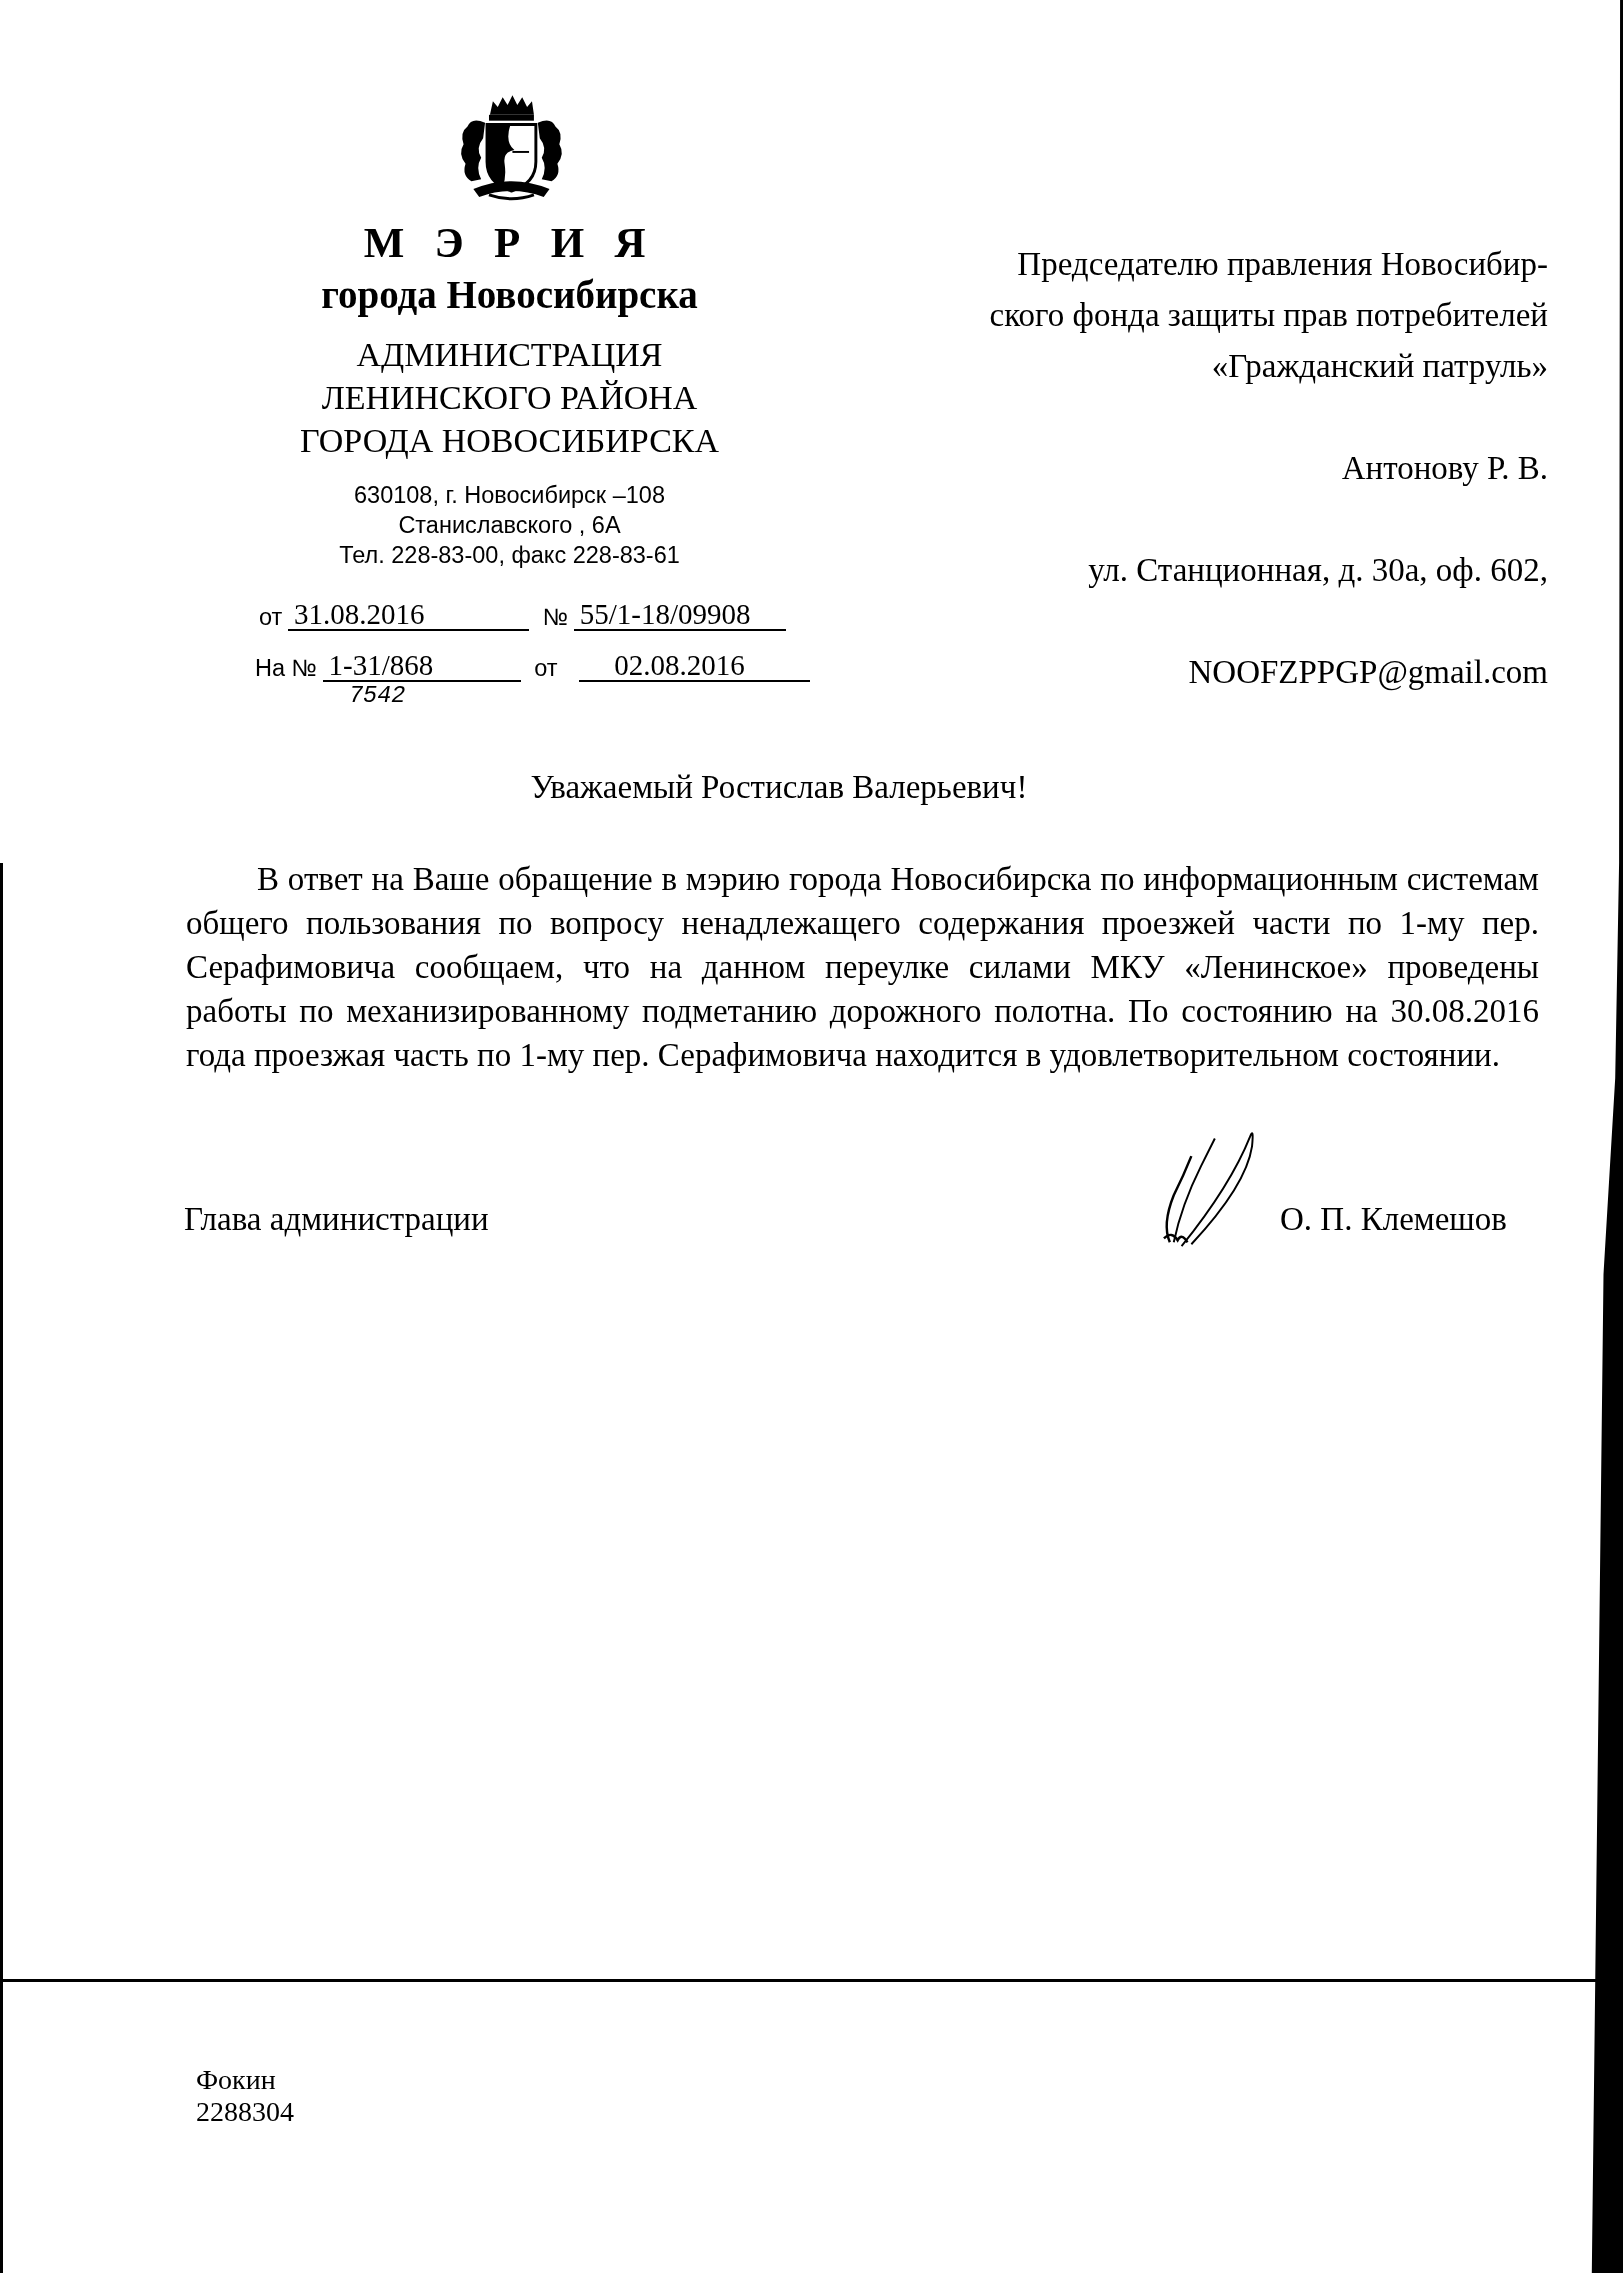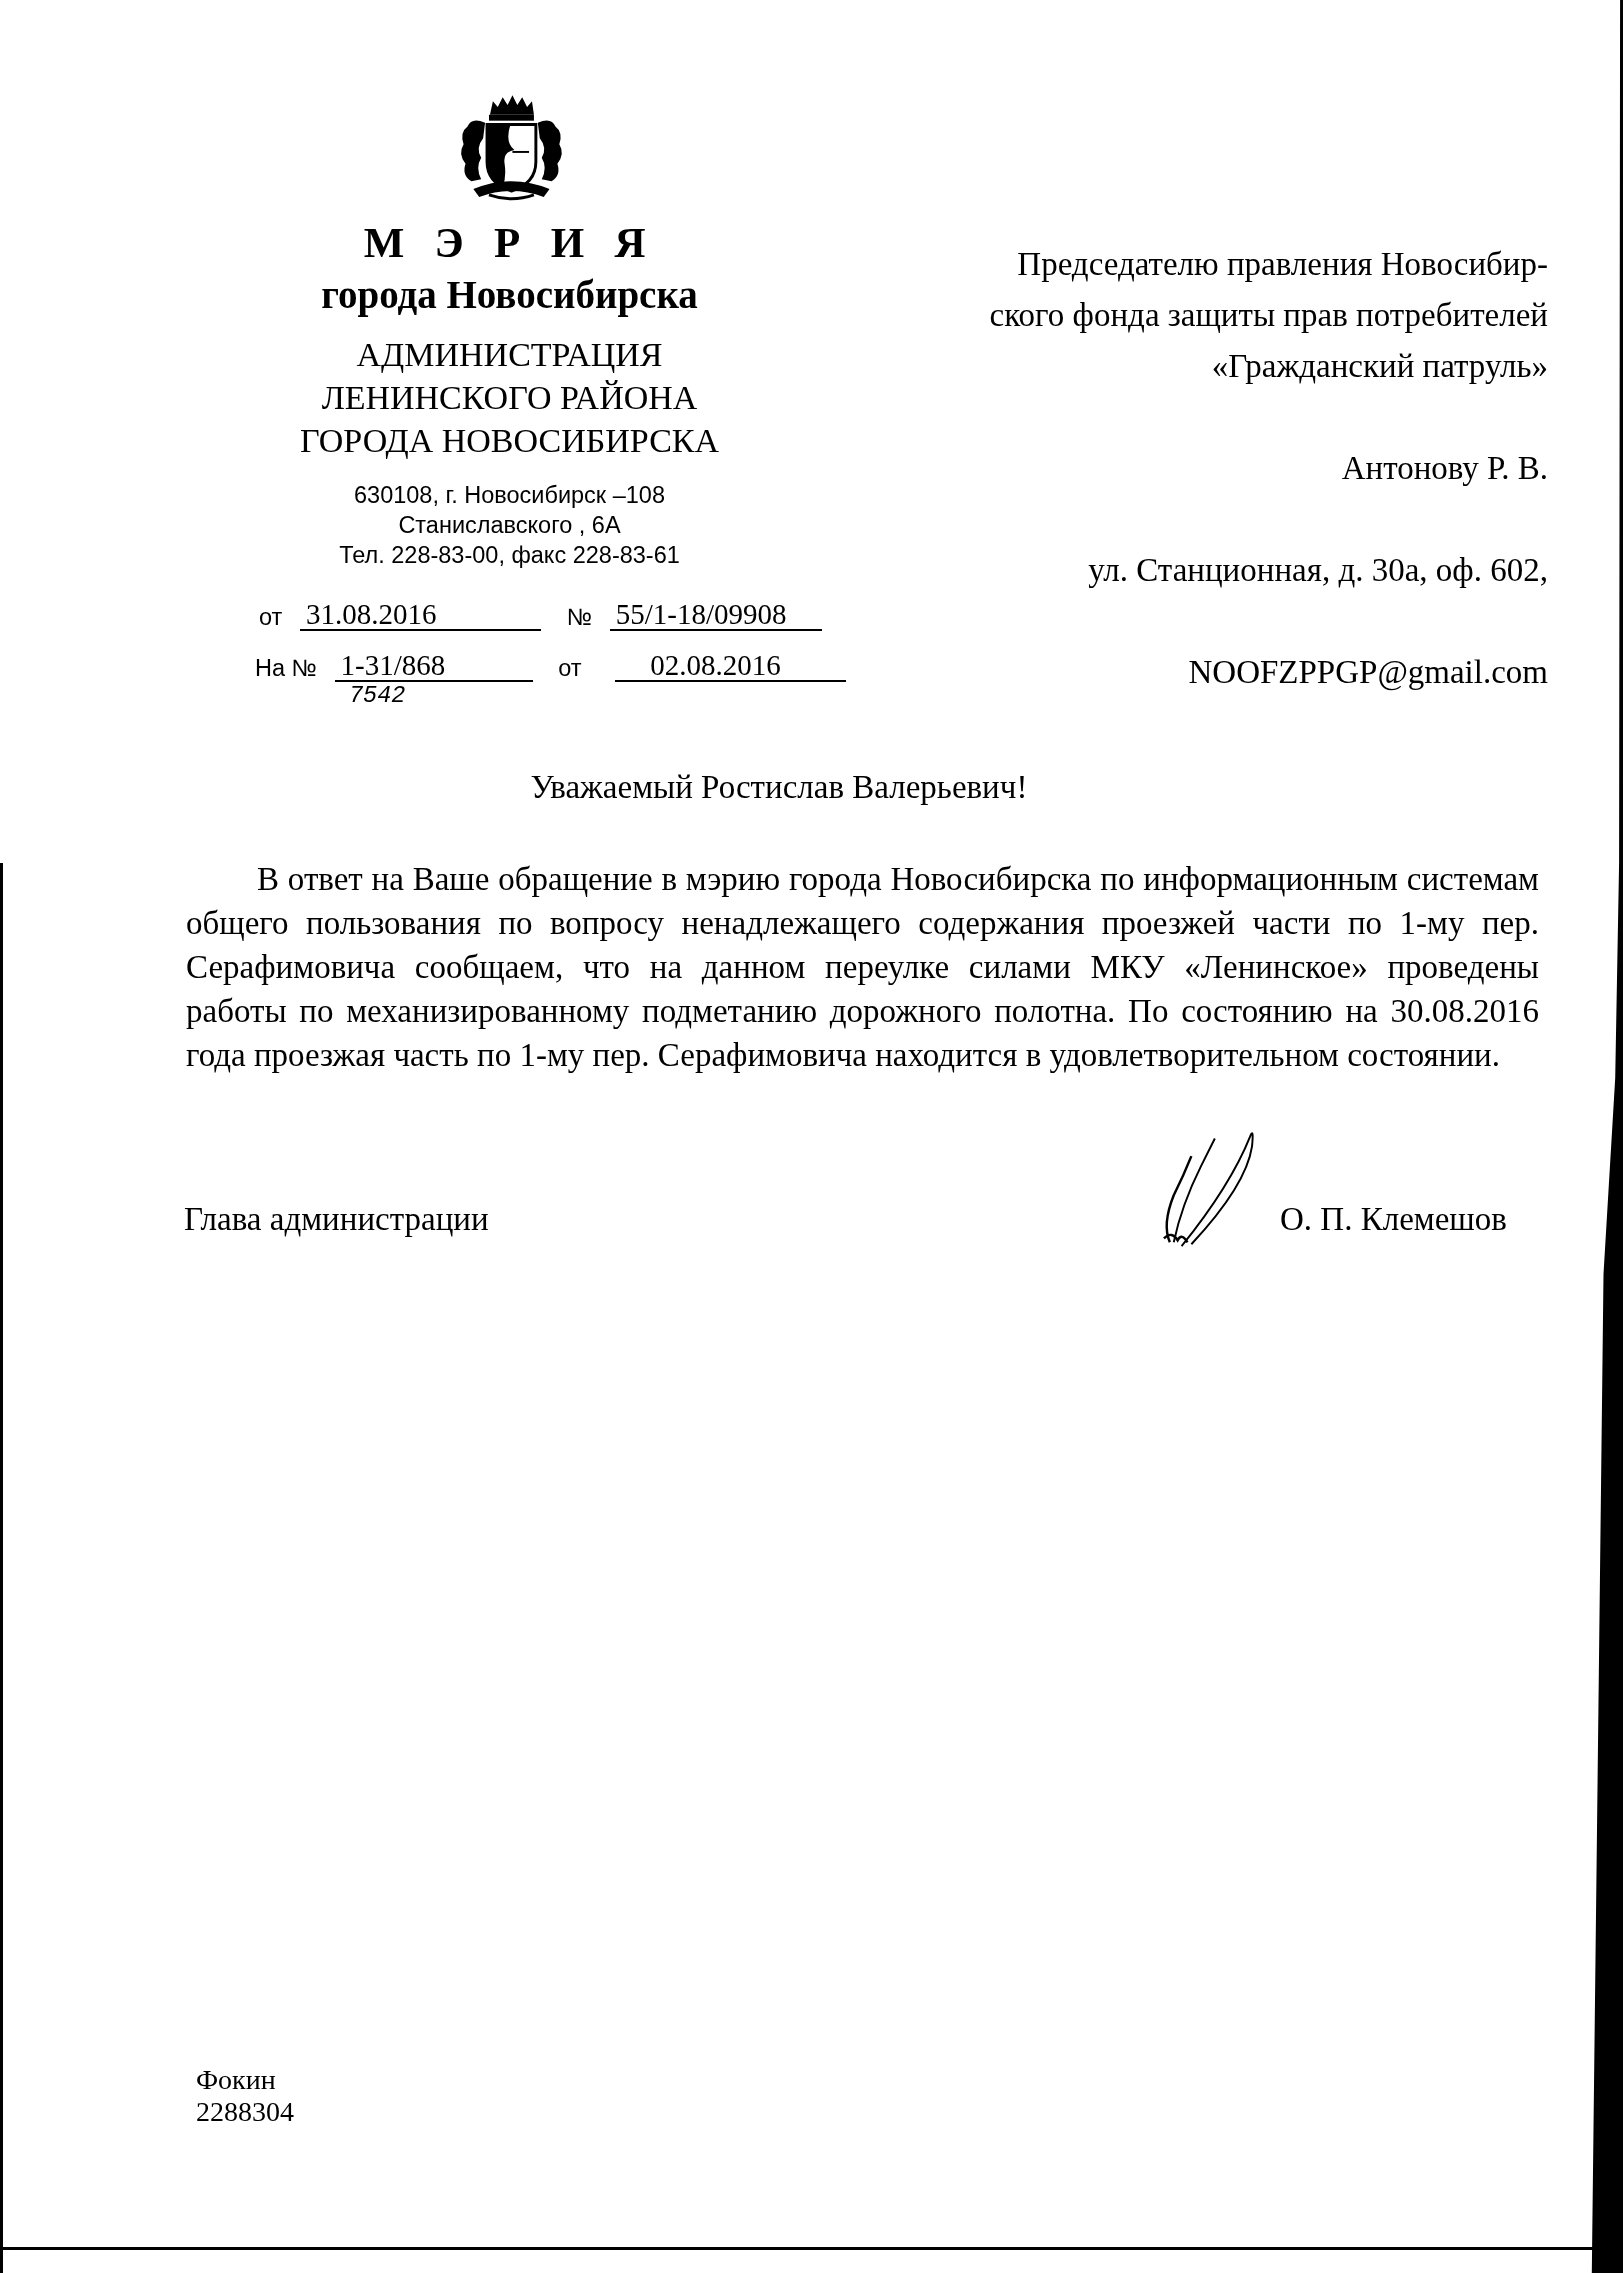--- a/index.html
+++ b/index.html
@@ -1,33 +1,33 @@
 <!DOCTYPE html>
 <html><head>
   <meta charset="utf-8">
   <style>
     html, body { margin: 0; padding: 0; }
     body {
       width: 1623px; height: 2274px; background: #ffffff; position: relative; overflow: hidden;
       font-family: "Liberation Serif", serif; color: #000;
     }
-    .page { position: absolute; left: 0; top: 0; width: 1623px; height: 2250px; }
+    .page { position: absolute; left: 0; top: 0; width: 1623px; height: 1982px; }
     .edge-left { position: absolute; left: 0; top: 863px; width: 2.9px; height: 1411px; background: #000; }
     .edge-bottom { position: absolute; left: 0; bottom: 0; width: 1623px; height: 2.9px; background: #000; }
     .edge-right { position: absolute; right: 0; top: 0; width: 39px; height: 2274px; }
 
     .crest { position: absolute; left: 446px; top: 93px; width: 127px; height: 113px; }
 
     .org { position: absolute; left: 235px; width: 549px; text-align: center; }
     .org-mayor { top: 218px; font-weight: bold; font-size: 43px; letter-spacing: 9.8px; }
     .org-city { top: 272px; font-weight: bold; font-size: 39px; }
     .org-admin { top: 333px; font-size: 34px; line-height: 43px; }
     .org-address { top: 480px; font-family: "Liberation Sans", sans-serif; font-size: 23.5px; line-height: 30px; }
 
-    .reg-row { position: absolute; font-family: "Liberation Sans", sans-serif; font-size: 23.5px; display: flex; align-items: flex-end; gap: 12px; }
+    .reg-row { position: absolute; font-family: "Liberation Sans", sans-serif; font-size: 23.5px; display: flex; align-items: flex-end; }
     .reg-row .lbl { margin-right: 5.9px; }
     .hw { font-family: "Liberation Serif", serif; font-size: 29px; border-bottom: 2px solid #000; display: inline-block; text-align: left; padding-left: 5.9px; line-height: 29px; }
     .hw-sub { position: absolute; font-family: "Liberation Serif", serif; font-style: italic; font-size: 23.5px; }
 
     .recipient { position: absolute; left: 870px; top: 235px; width: 686px; font-size: 33px; line-height: 43px; }
     .recipient p { margin: 8px; text-align: right; }
     .r-gap { height: 43px; }
 
     .salutation { position: absolute; left: 0; width: 1558px; top: 769px; text-align: center; font-size: 33px; }
 

